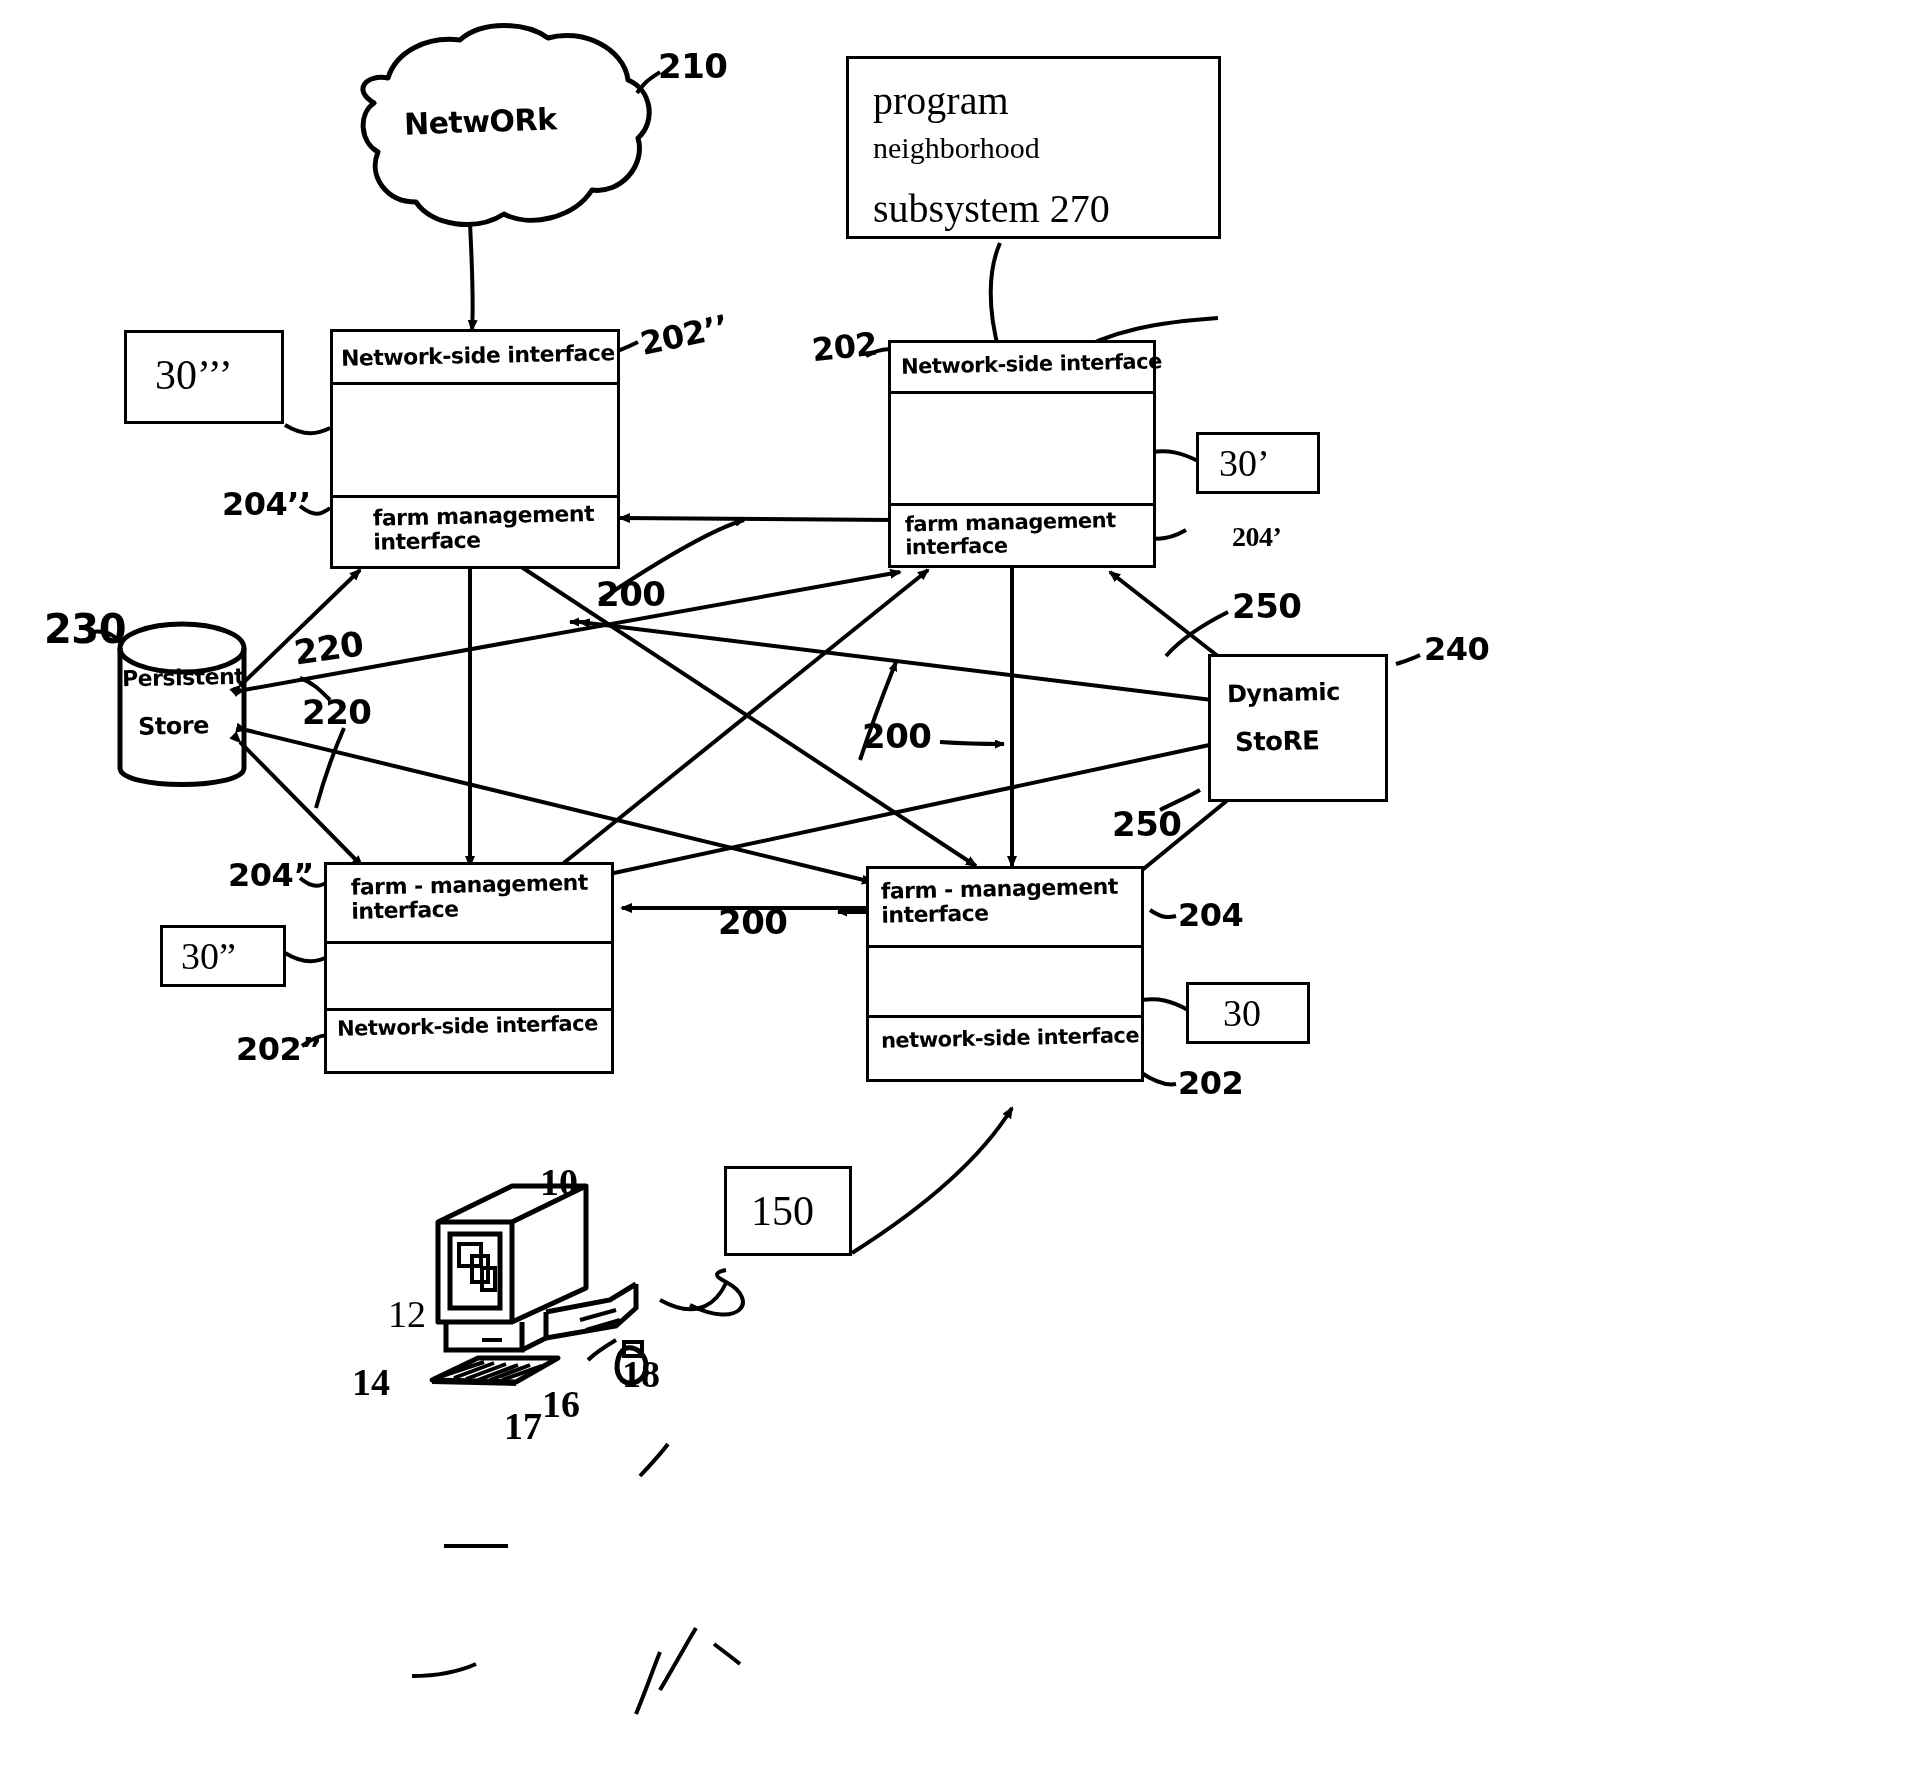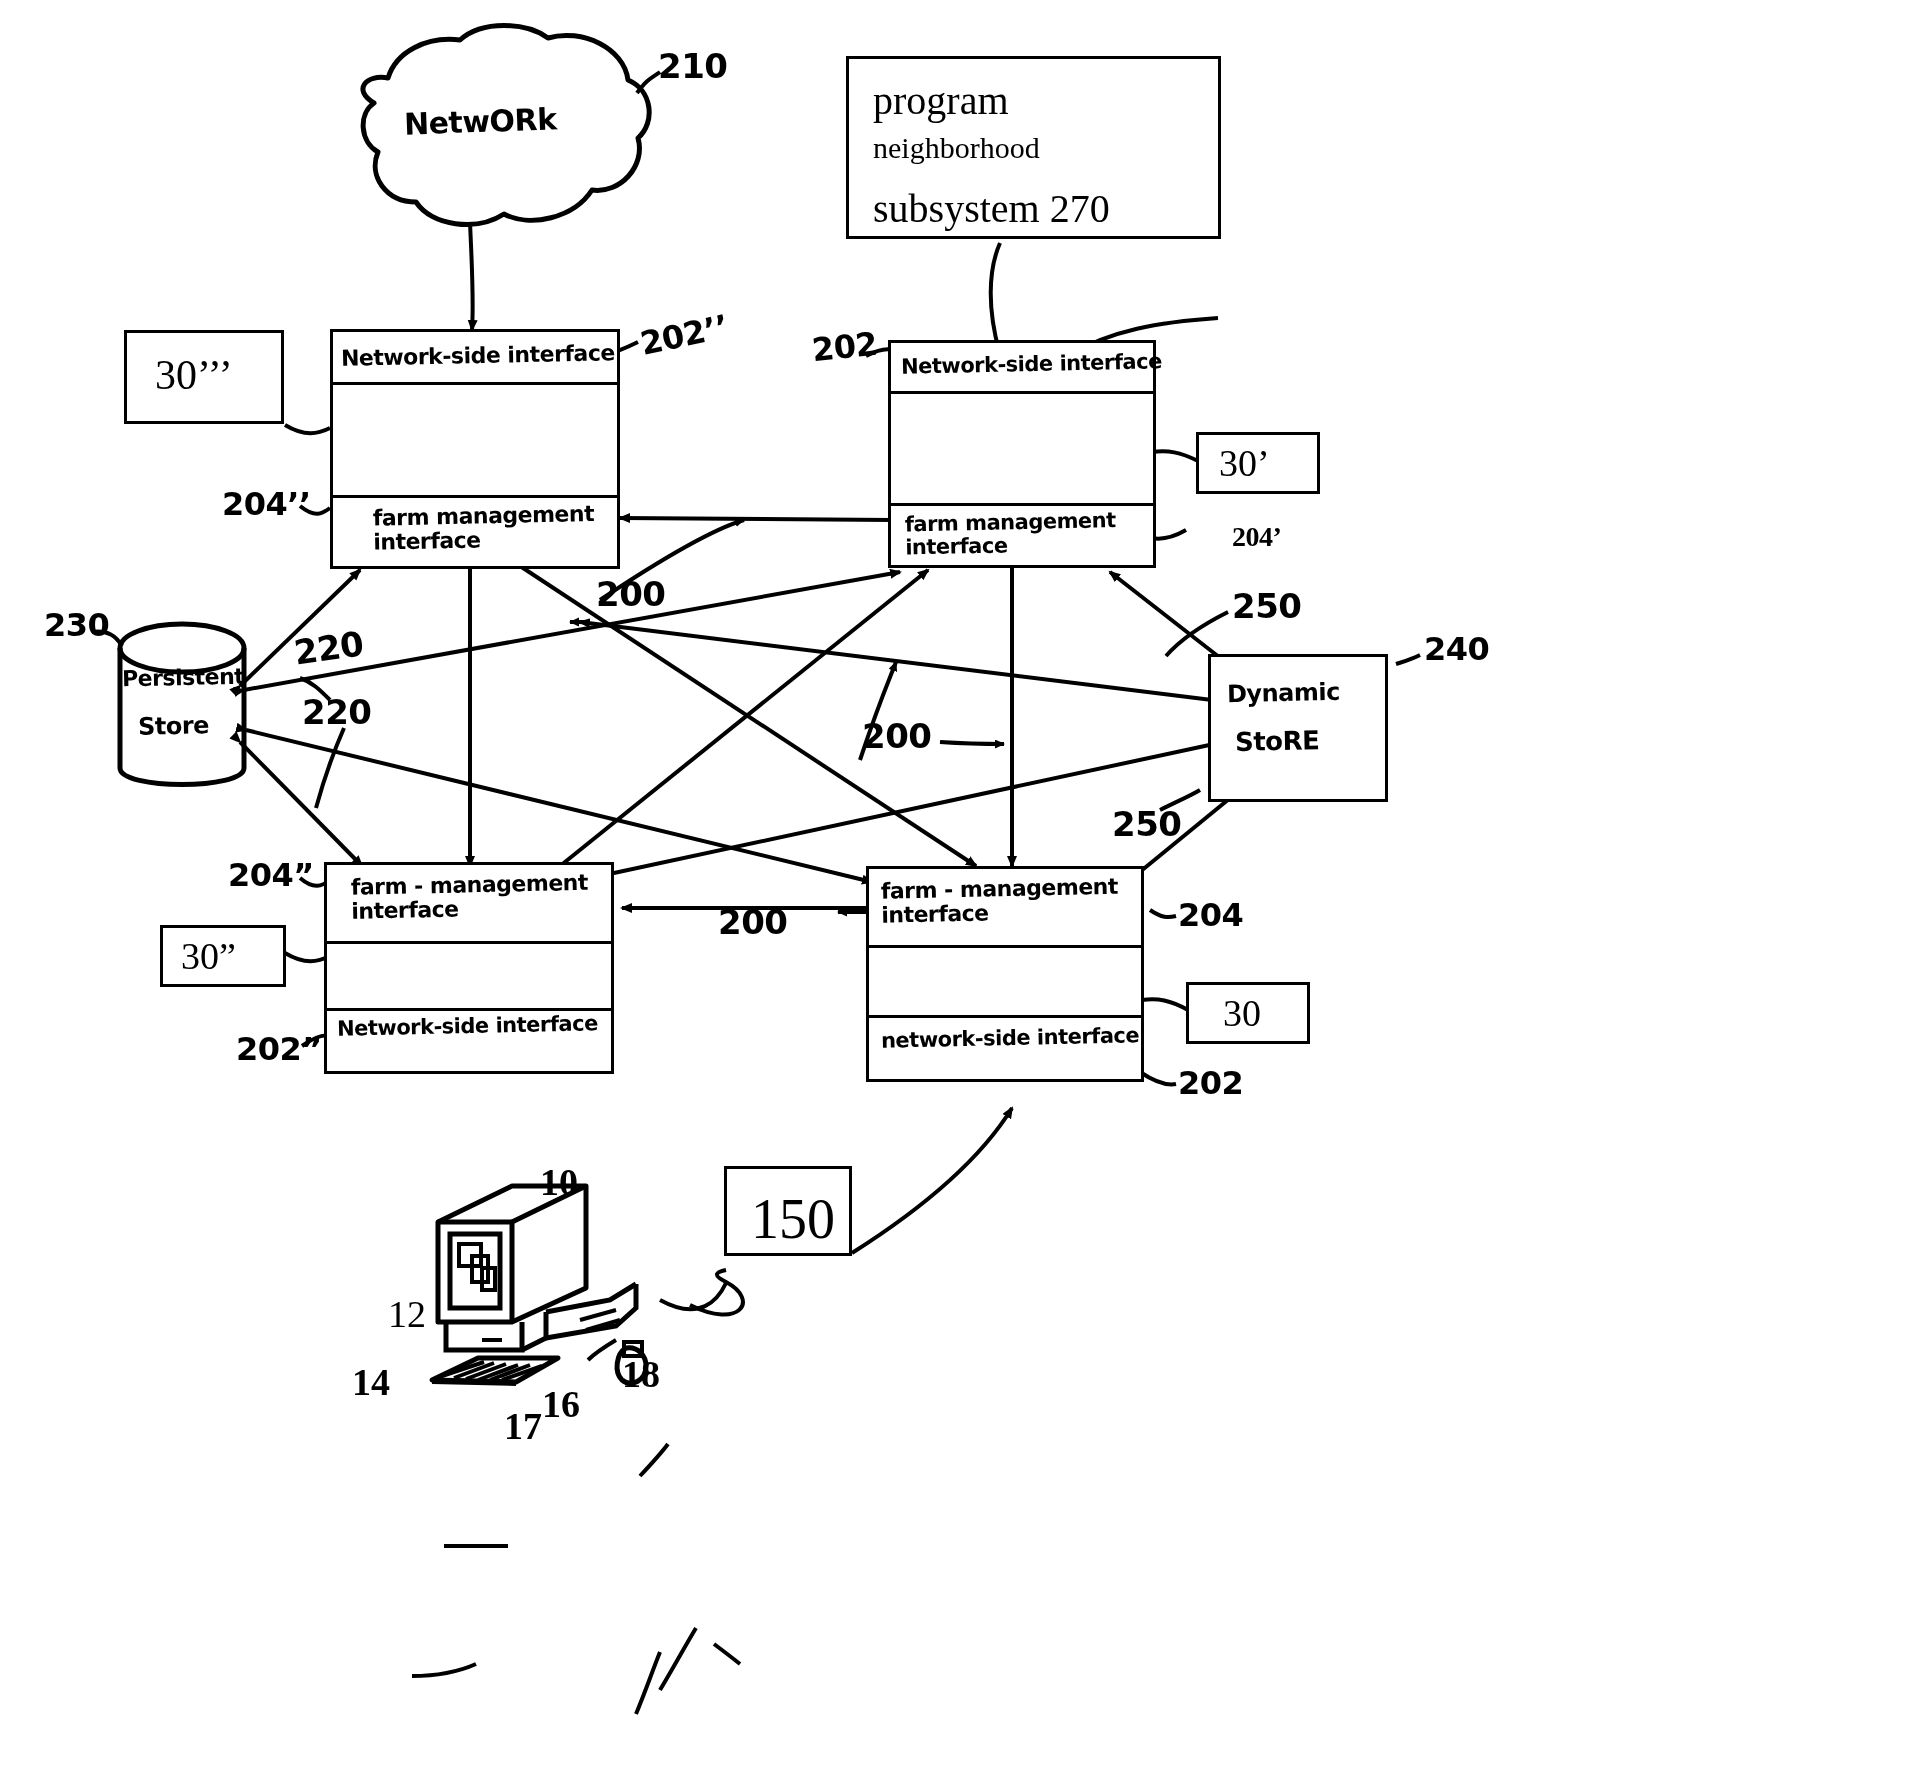--- a/index.html
+++ b/index.html
@@ -196,38 +196,38 @@
   <div class="abs hand" style="left:1178px;top:1066px;font-size:32px;">202</div>
 
   <svg class="abs" style="left:112px;top:620px;width:140px;height:176px;" viewBox="0 0 140 176">
     <ellipse class="nofill" stroke-width="5" cx="70" cy="28" rx="62" ry="24"></ellipse>
     <path class="nofill" stroke-width="5" d="M8,28 L8,148"></path>
     <path class="nofill" stroke-width="5" d="M132,28 L132,148"></path>
     <path class="nofill" stroke-width="5" d="M8,148 C8,170 132,170 132,148"></path>
   </svg>
   <div class="abs hand-i" style="left:122px;top:666px;font-size:22px;">Persistent</div>
   <div class="abs hand-i" style="left:138px;top:714px;font-size:24px;">Store</div>
-  <div class="abs hand" style="left:44px;top:608px;font-size:32px;">230</div>
+  <div class="abs hand" style="left:44px;top:608px;font-size:40px;">230</div>
 
   <div class="abs srvbox" style="left:1208px;top:654px;width:180px;height:148px;">
     <div class="abs hand-i" style="left:16px;top:24px;font-size:24px;">Dynamic</div>
     <div class="abs hand-i" style="left:24px;top:70px;font-size:26px;">StoRE</div>
   </div>
   <div class="abs hand" style="left:1424px;top:632px;font-size:32px;">240</div>
 
   <div class="abs hand" style="left:596px;top:576px;font-size:34px;">200</div>
   <div class="abs hand" style="left:862px;top:718px;font-size:34px;">200</div>
   <div class="abs hand" style="left:718px;top:904px;font-size:34px;">200</div>
   <div class="abs hand" style="left:294px;top:630px;font-size:34px;transform:rotate(-8deg);">220</div>
   <div class="abs hand" style="left:302px;top:694px;font-size:34px;">220</div>
   <div class="abs hand" style="left:1232px;top:588px;font-size:34px;">250</div>
   <div class="abs hand" style="left:1112px;top:806px;font-size:34px;">250</div>
 
   <div class="abs boxline" style="left:724px;top:1166px;width:128px;height:90px;">
-    <div class="typed abs" style="left:24px;top:18px;font-size:56px;">150</div>
+    <div class="typed abs" style="left:24px;top:18px;font-size:42px;">150</div>
   </div>
 
   <svg class="abs" style="left:420px;top:1180px;width:260px;height:260px;" viewBox="0 0 260 260">
 
     <path class="nofill" stroke-width="5" stroke-linejoin="round" d="M18,42 L92,6 L166,6 L166,108 L92,142 L18,142 Z"></path>
     <path class="nofill" stroke-width="5" d="M18,42 L92,42 L92,142"></path>
     <path class="nofill" stroke-width="5" d="M92,42 L166,6"></path>
 
     <rect class="nofill" stroke-width="5" x="30" y="54" width="50" height="74"></rect>
 

